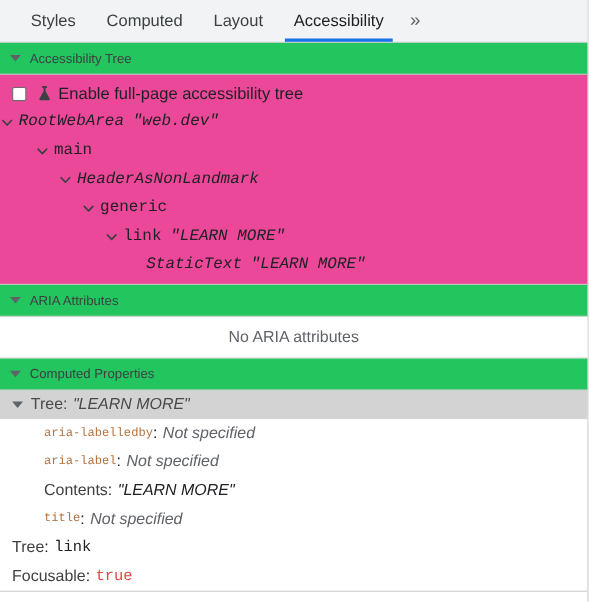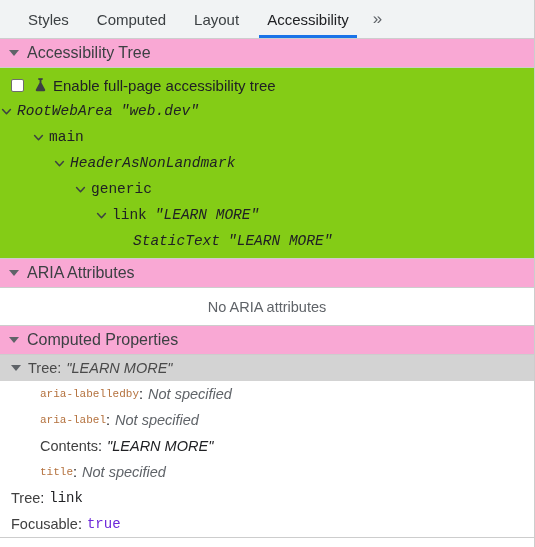--- a/index.html
+++ b/index.html
@@ -64,44 +64,44 @@
     padding: 0 10px;
     color: #5f6368;
     font-size: 17px;
     cursor: default;
   }
 
   
   .section-header {
     height: 29px;
     min-height: 29px;
-    background: #f9a8d4;
+    background: #22c55e;
     border-bottom: 1px solid #cdcdcd;
     display: flex;
     align-items: center;
     padding-left: 9px;
-    font-size: 16px;
+    font-size: 12px;
     color: #3c4043;
     box-sizing: border-box;
     cursor: default;
   }
   .tri {
     width: 0;
     height: 0;
     border-left: 5px solid transparent;
     border-right: 5px solid transparent;
     border-top: 6px solid #5f6368;
     margin-right: 8px;
     flex: none;
   }
   .section-title { line-height: 1; }
 
   
   .section-body {
-    background: #84cc16;
+    background: #ec4899;
     border-bottom: 1px solid #cdcdcd;
     padding: 4px 0 4px 0;
     box-sizing: border-box;
   }
   .tree-body { padding-top: 4px; padding-bottom: 4px; }
 
   
   .cb-row {
     display: flex;
     align-items: center;
@@ -201,21 +201,21 @@
   }
   .prop-row.selected .val-quoted { color: #4a4a4a; }
   .val-quoted::before { content: '"'; }
   .val-quoted::after { content: '"'; }
   .val-mono {
     font-family: "Liberation Mono", monospace;
     font-size: 14px;
     color: #202124;
     margin-left: 5px;
   }
-  .val-mono.bool { color: #6d28d9; }
+  .val-mono.bool { color: #ef4444; }
   .tri-sel {
     width: 0; height: 0;
     border-left: 5px solid transparent;
     border-right: 5px solid transparent;
     border-top: 6px solid #5f6368;
     margin-right: 7px;
     flex: none;
   }
   .bottom-rule {
     margin-top: auto;

